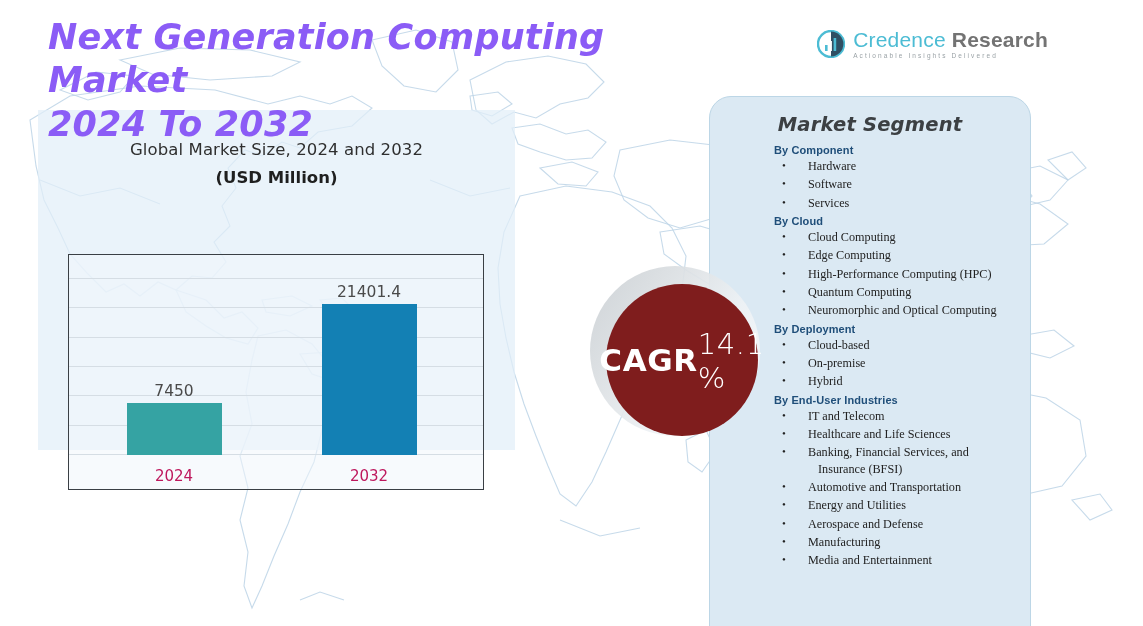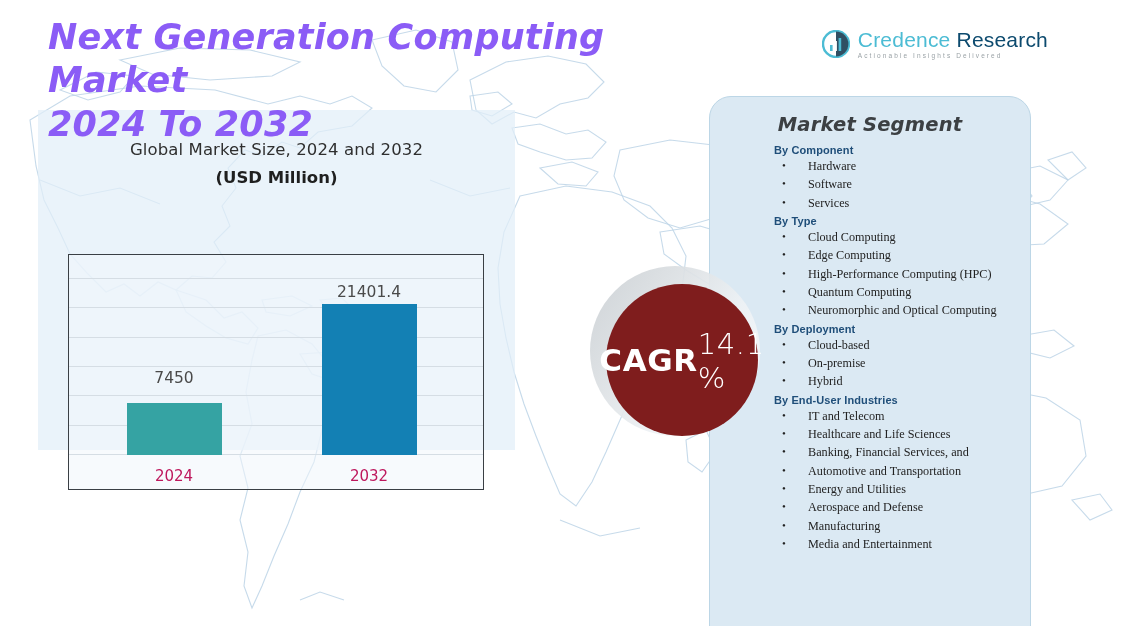--- a/index.html
+++ b/index.html
@@ -52,21 +52,21 @@
     gap: 8px;
   }
   .logo-mark { width: 28px; height: 28px; flex: 0 0 28px; }
   .logo-text { line-height: 1; }
   .logo-name {
     font-size: 21px;
     letter-spacing: .2px;
     color: #4cbcd4;
     white-space: nowrap;
   }
-  .logo-name b { color: #0c4a6e; font-weight: normal; }
+  .logo-name b { color: #737373; font-weight: bold; }
   .logo-tagline {
     margin-top: 3px;
     font-size: 6.5px;
     letter-spacing: 2.1px;
     color: #9aa2a6;
     white-space: nowrap;
   }
 
   
   .chart-panel {
@@ -335,21 +335,21 @@
         <div class="gridline" style="bottom: 63.3333px;"></div>
         <div class="gridline" style="bottom: 92.6667px;"></div>
         <div class="gridline" style="bottom: 122px;"></div>
         <div class="gridline" style="bottom: 151.333px;"></div>
         <div class="gridline" style="bottom: 180.667px;"></div>
         <div class="gridline" style="bottom: 210px;"></div>
       </div>
     <div class="bars" id="bars">
         <div class="bar-slot" style="left: 57.5px; width: 95px; height: 176px;">
           <div class="bar" style="height: 52px; background: rgb(53, 163, 163);"></div>
-          <div class="bar-value" style="bottom: 68px; text-align: center;">7450</div>
+          <div class="bar-value" style="bottom: 55px; text-align: center;">7450</div>
           <div class="bar-cat">2024</div>
         </div>
         <div class="bar-slot" style="left: 252.5px; width: 95px; height: 176px;">
           <div class="bar" style="height: 151px; background: rgb(19, 128, 180);"></div>
           <div class="bar-value" style="bottom: 154px;">21401.4</div>
           <div class="bar-cat">2032</div>
         </div>
       </div>
   </div>
 </div>
@@ -367,21 +367,21 @@
   <div id="segment-groups">
       <div class="seg-group">
         <div class="seg-heading">By Component</div>
         <ul class="seg-list">
           <li class="seg-item">Hardware</li>
           <li class="seg-item">Software</li>
           <li class="seg-item">Services</li>
         </ul>
       </div>
       <div class="seg-group">
-        <div class="seg-heading">By Type</div>
+        <div class="seg-heading">By Cloud</div>
         <ul class="seg-list">
           <li class="seg-item">Cloud  Computing</li>
           <li class="seg-item">Edge  Computing</li>
           <li class="seg-item">High-Performance  Computing  (HPC)</li>
           <li class="seg-item">Quantum  Computing</li>
           <li class="seg-item">Neuromorphic  and Optical  Computing</li>
         </ul>
       </div>
       <div class="seg-group">
         <div class="seg-heading">By Deployment</div>
@@ -390,20 +390,21 @@
           <li class="seg-item">On-premise</li>
           <li class="seg-item">Hybrid</li>
         </ul>
       </div>
       <div class="seg-group">
         <div class="seg-heading">By End-User Industries</div>
         <ul class="seg-list">
           <li class="seg-item">IT and Telecom</li>
           <li class="seg-item">Healthcare  and Life  Sciences</li>
           <li class="seg-item">Banking,  Financial  Services,  and</li>
+          <li class="seg-item no-bullet" style="padding-left: 94px; margin-top: -2px; list-style: none; --no: 1;">Insurance  (BFSI)</li>
           <li class="seg-item">Automotive  and Transportation</li>
           <li class="seg-item">Energy  and Utilities</li>
           <li class="seg-item">Aerospace  and Defense</li>
           <li class="seg-item">Manufacturing</li>
           <li class="seg-item">Media and Entertainment</li>
         </ul>
       </div>
     </div>
 </div>
 

